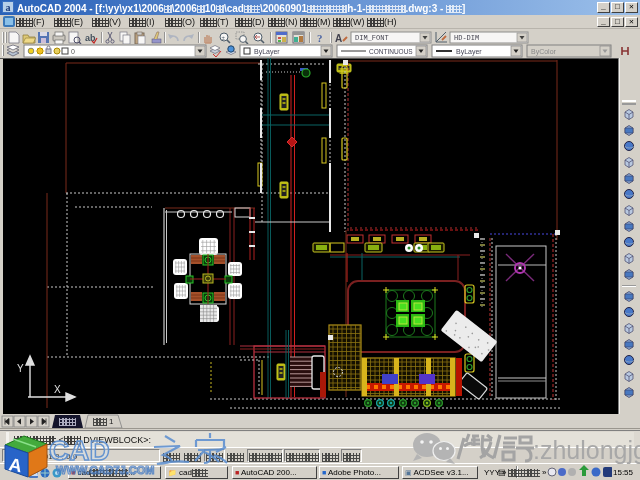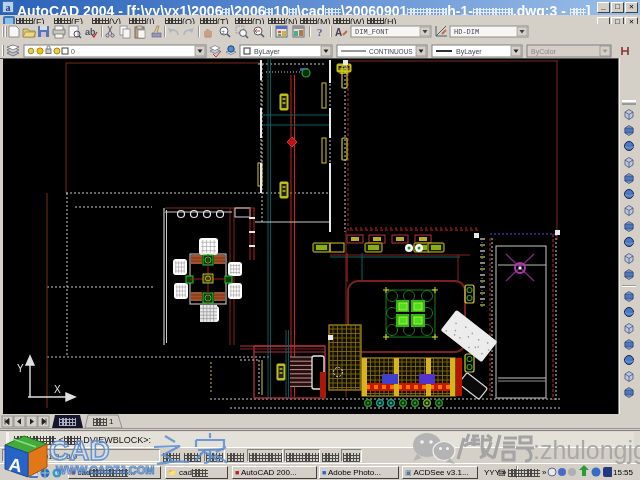--- a/index.html
+++ b/index.html
@@ -6,29 +6,29 @@
   font-family:"Liberation Sans",sans-serif;background:#d4d0c8;}
 *{box-sizing:border-box;}
 #scr{position:relative;width:640px;height:480px;background:#d4d0c8;}
 .row{position:absolute;left:0;width:640px;}
 
 .zh{display:inline-block;vertical-align:middle;opacity:.78;
   background-image:repeating-linear-gradient(90deg,currentColor 0 1.5px,transparent 1.5px 3.2px),
                    repeating-linear-gradient(0deg,currentColor 0 1.1px,transparent 1.1px 3.0px);}
 
 #title{top:0;height:15px;background:linear-gradient(90deg,#2a62b8 0,#4a7cc8 30%,#9cc0ea 100%);}
-#title .txt{position:absolute;left:17px;top:3px;color:#fff;font-size:14px;font-weight:bold;letter-spacing:0;white-space:nowrap;}
+#title .txt{position:absolute;left:17px;top:3px;color:#fff;font-size:10px;font-weight:bold;letter-spacing:0;white-space:nowrap;}
 .wbtns{position:absolute;top:2px;right:2px;height:11px;display:flex;gap:1px;}
 .wb{width:13px;height:11px;background:#d4d0c8;border:1px solid;border-color:#fff #404040 #404040 #fff;
   font-size:8px;line-height:8px;text-align:center;color:#000;font-family:"Liberation Mono",monospace;}
 
 #menu{top:15px;height:14px;background:#d4d0c8;font-size:9px;color:#111;border-bottom:1px solid #b8b4ac;}
 #menu .mi{position:absolute;top:2px;white-space:nowrap;}
 
-#tb1{top:24px;height:15px;background:#0f766e;}
+#tb1{top:30px;height:15px;background:#0f766e;}
 #tb2{top:44px;height:14px;background:#d4d0c8;}
 
 #draw{top:58px;height:356px;background:#000;}
 
 #tabs{top:414px;height:16px;background:#d4d0c8;}
 
 #cmd{top:430px;height:17px;background:#dcd8d0;border-top:1px solid #808080;}
 
 #stat{top:447px;height:16px;background:#d4d0c8;border-top:1px solid #fff;font-size:9px;}
 

